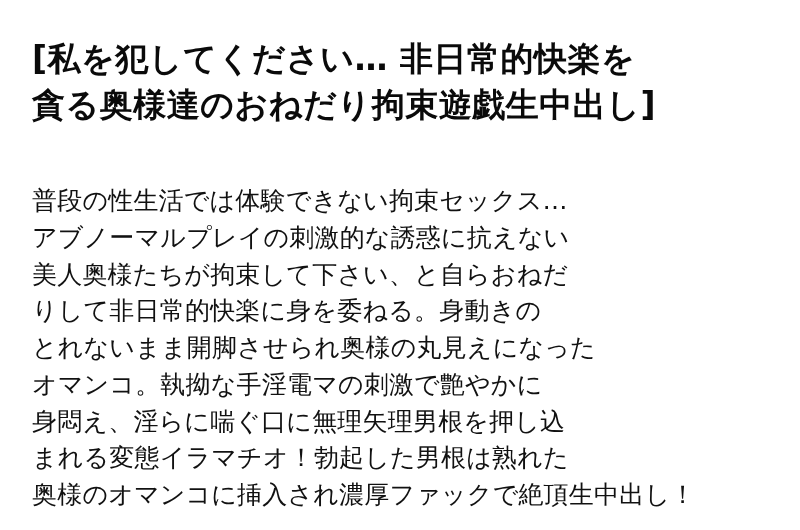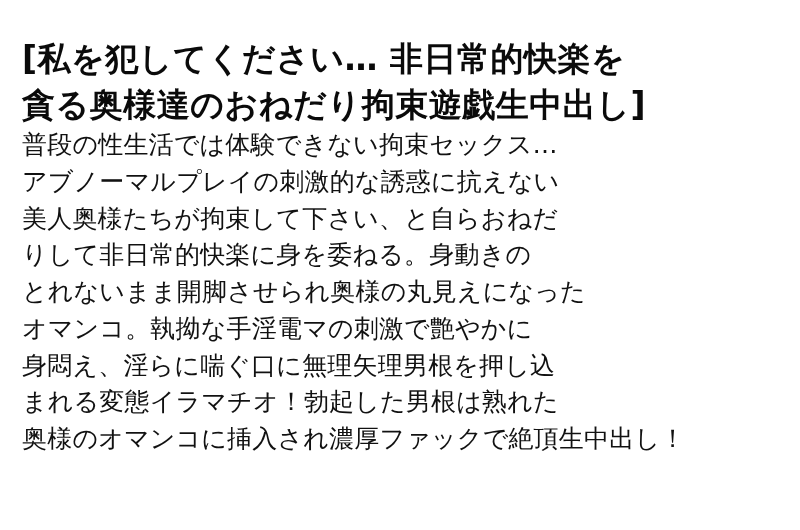--- a/index.html
+++ b/index.html
@@ -12,32 +12,33 @@
     background: #ffffff;
     font-family: "DejaVu Sans", "Liberation Sans", sans-serif;
     color: #000000;
     overflow: hidden;
   }
   .page {
     position: relative;
     width: 800px;
     height: 454px;
     box-sizing: border-box;
-    padding: 36px 22px 0 22px;
+    padding: 36px 22px 0 32px;
   }
   .title {
     font-size: 33px;
     line-height: 1.38;
     font-weight: 700;
     letter-spacing: 0.5px;
     color: #0a0a0a;
     white-space: pre-line;
     margin: 0;
   }
   .body-text {
+    margin-top: 56px;
     font-size: 25px;
     line-height: 1.47;
     font-weight: 400;
     letter-spacing: 0.2px;
     color: #111111;
     white-space: pre-line;
   }
 </style>
 </head>
 <body>

